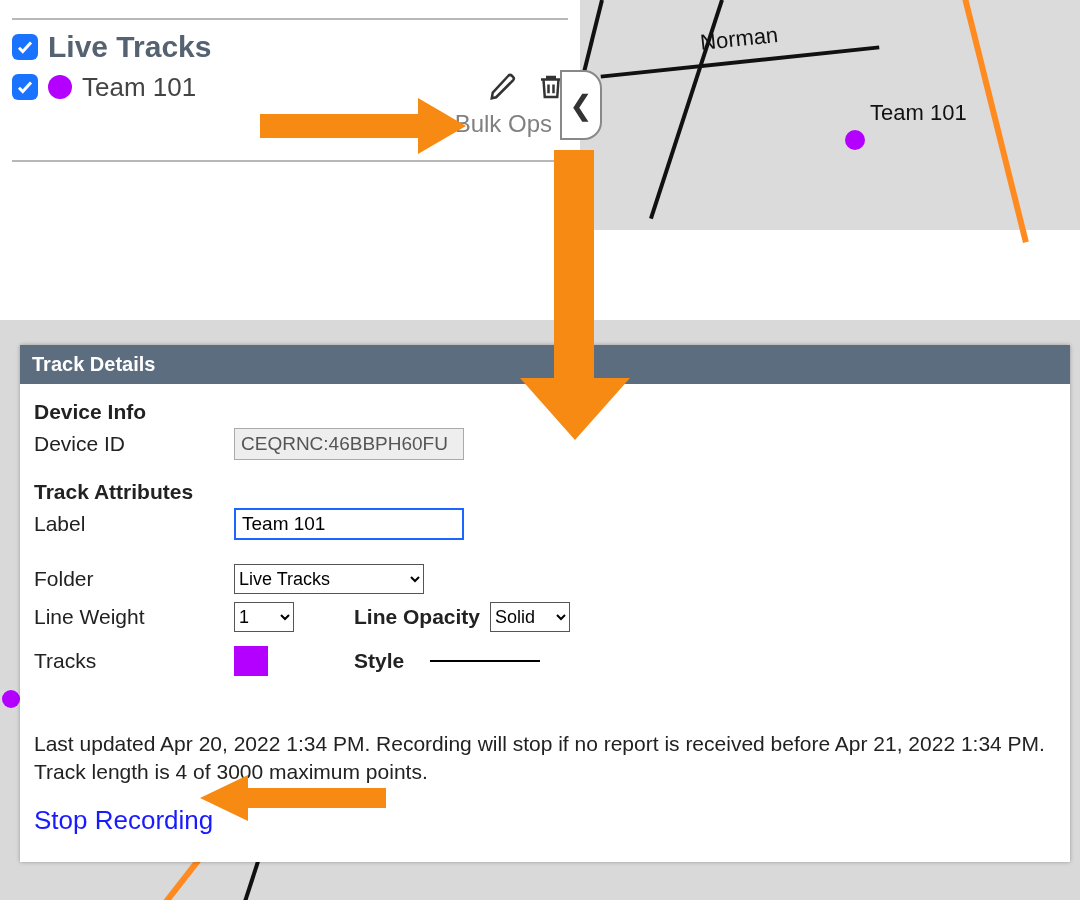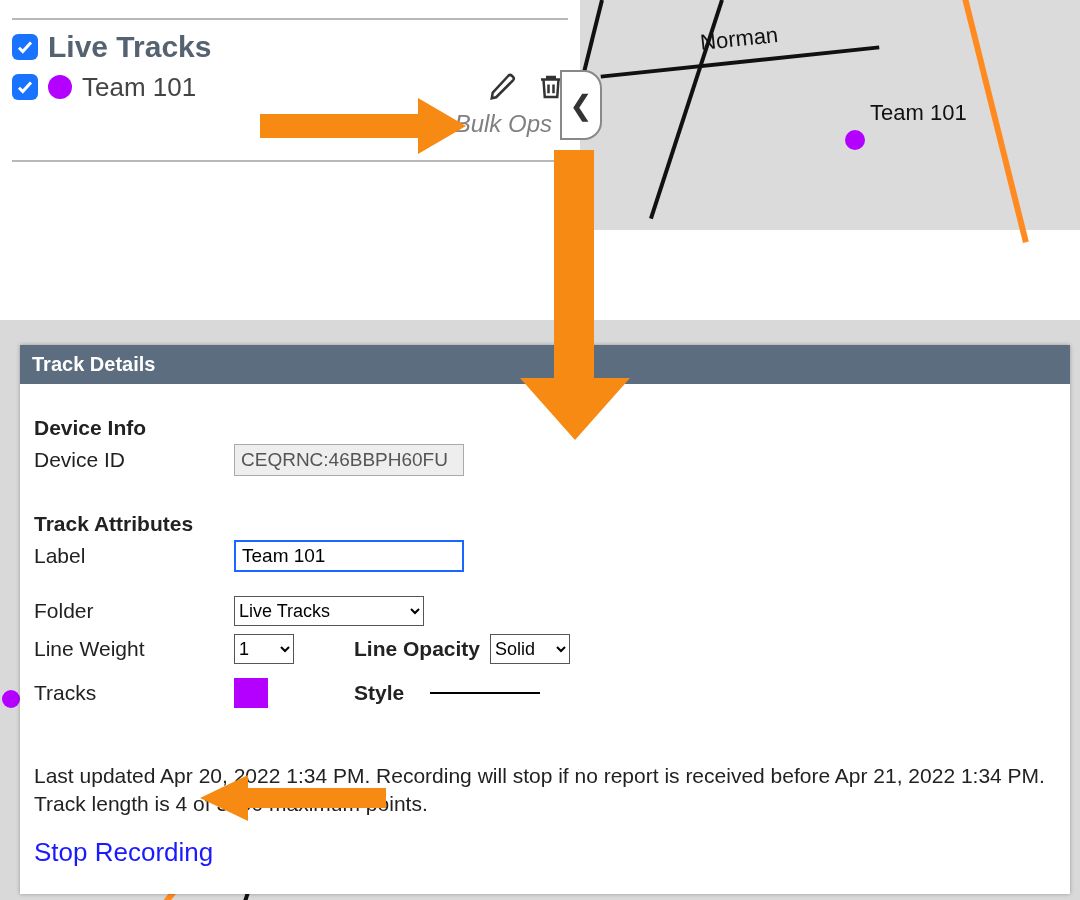--- a/index.html
+++ b/index.html
@@ -11,40 +11,40 @@
   .sidebar{position:absolute;left:0;top:0;width:580px;height:230px;background:#fff;padding:12px 12px 0 12px;}
   .hr{border-top:2px solid #b8b8b8;margin:6px 0 10px 0;}
   .row{display:flex;align-items:center;gap:10px;margin-bottom:6px;}
   .cb{width:26px;height:26px;border-radius:6px;background:#1a73ff;display:flex;align-items:center;justify-content:center;flex:0 0 auto;}
   .cb svg{stroke:#fff;stroke-width:4;fill:none;}
   .section-title{font-size:30px;font-weight:700;color:#556271;}
   .dot{width:24px;height:24px;border-radius:50%;background:#b400ff;flex:0 0 auto;}
   .item-label{font-size:26px;color:#444;}
   .sidebar-actions{margin-left:auto;display:flex;align-items:center;gap:14px;}
   .icon-btn{width:34px;height:34px;display:flex;align-items:center;justify-content:center;color:#333;}
-  .bulk-ops{text-align:right;font-size:24px;color:#808080;padding-right:16px;font-style:italic;}
+  .bulk-ops{text-align:right;font-size:24px;color:#808080;padding-right:16px;}
   .collapse-tab{position:absolute;left:560px;top:70px;width:42px;height:70px;background:#fff;border:2px solid #888;border-radius:0 18px 18px 0;display:flex;align-items:center;justify-content:center;font-size:28px;color:#333;}
 
   
   .map-label{position:absolute;font-size:22px;color:#111;}
   .map-dot{position:absolute;width:20px;height:20px;border-radius:50%;background:#b400ff;}
   .road{position:absolute;background:#111;}
   .road-orange{position:absolute;background:#ff8a1f;}
 
   
   .mid-band{height:90px;background:#fff;}
 
   
   .lower-region{position:relative;width:1080px;height:544px;}
   .map-bg-bot{position:absolute;left:0;top:0;width:1080px;height:580px;background:#d9d9da;}
   .map-dot2{position:absolute;left:2px;top:370px;width:18px;height:18px;border-radius:50%;background:#b400ff;}
 
   .panel{position:absolute;left:20px;top:25px;width:1050px;background:#fff;box-shadow:0 0 4px rgba(0,0,0,.3);}
   .panel-header{background:#5c6d80;color:#fff;font-weight:700;font-size:20px;padding:8px 12px;}
-  .panel-body{padding:30px 14px 26px 14px;font-size:21px;color:#222;}
+  .panel-body{padding:14px 14px 26px 14px;font-size:21px;color:#222;}
   .sub-h{font-weight:700;margin-top:2px;}
   .frow{display:flex;align-items:center;margin-top:4px;}
   .flabel{width:200px;color:#222;}
   input[type=text].ro{width:230px;height:32px;font-size:19px;padding:2px 6px;border:1px solid #aaa;background:#eee;color:#555;}
   input[type=text].fld{width:230px;height:32px;font-size:19px;padding:2px 6px;border:2px solid #1a66ff;color:#000;}
   select{height:30px;font-size:18px;border:1px solid #555;background:#fff;}
   .sel-folder{width:190px;}
   .sel-small{width:60px;}
   .sel-opacity{width:80px;}
   .lbl-inline{margin-left:60px;margin-right:10px;font-weight:bold;}
@@ -124,21 +124,21 @@
 
   <div class="panel">
     <div class="panel-header">Track Details</div>
     <div class="panel-body">
       <div class="sub-h">Device Info</div>
       <div class="frow">
         <div class="flabel">Device ID</div>
         <input type="text" class="ro" readonly="" value="CEQRNC:46BBPH60FU" style="">
       </div>
 
-      <div class="sub-h" style="margin-top:36px;">Track Attributes</div>
+      <div class="sub-h" style="margin-top:20px;">Track Attributes</div>
       <div class="frow">
         <div class="flabel">Label</div>
         <input type="text" class="fld" value="Team 101" style="">
       </div>
       <div class="frow" style="margin-top:24px;">
         <div class="flabel">Folder</div>
         <select class="sel-folder">
           <option>Live Tracks</option>
         </select>
       </div>

